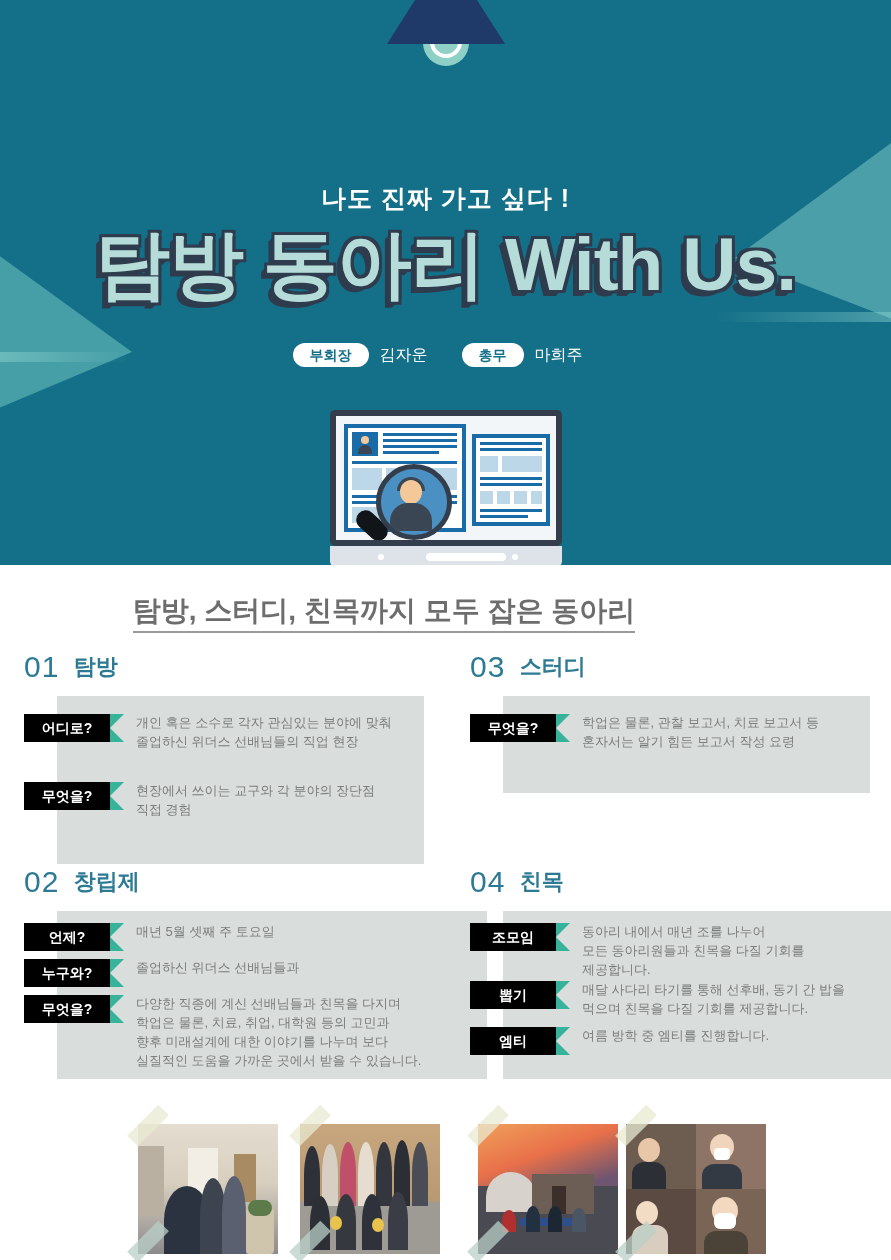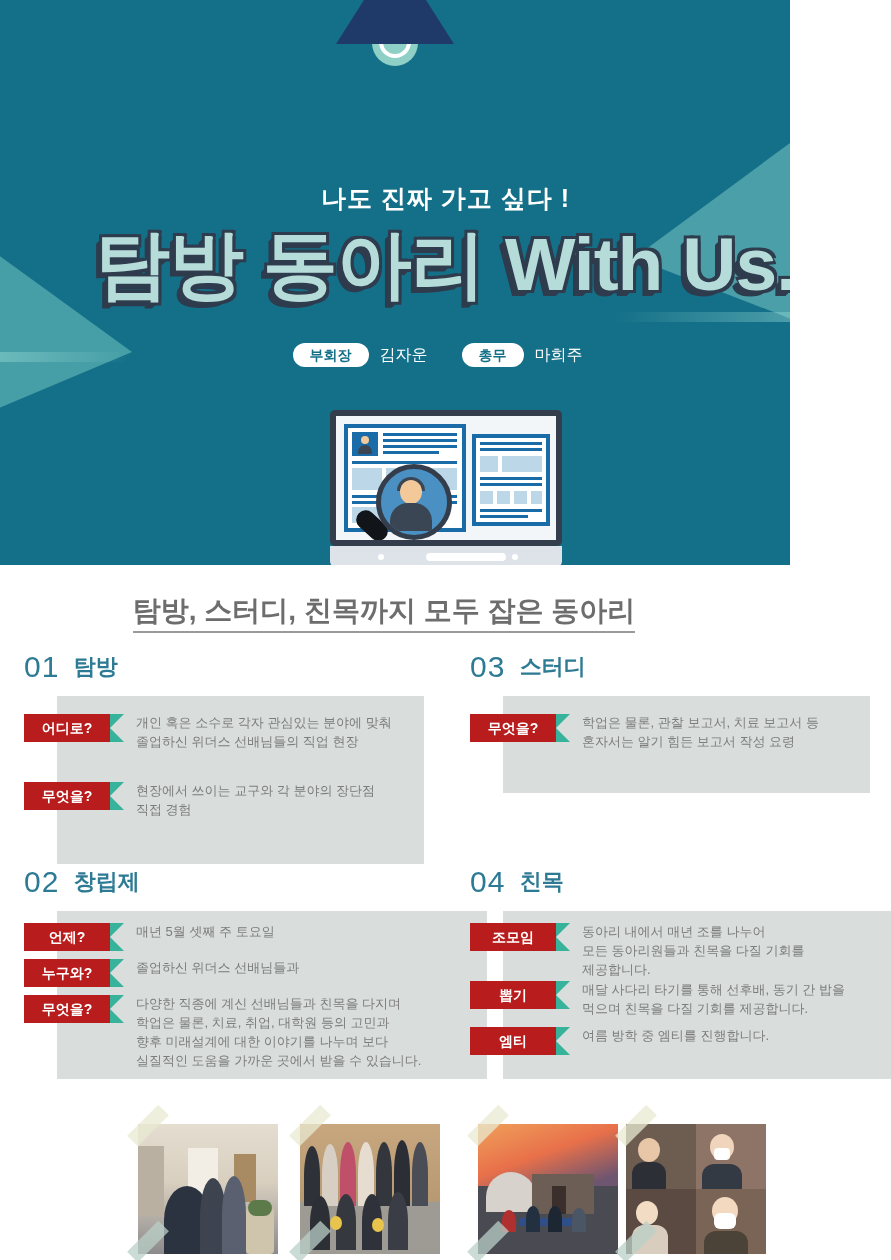--- a/index.html
+++ b/index.html
@@ -8,21 +8,21 @@
     width:891px;height:1260px;
     font-family:"Liberation Sans","DejaVu Sans",sans-serif;
     background:#ffffff;
     overflow:hidden;
     position:relative;
   }
   .poster{position:relative;width:891px;height:1260px;overflow:hidden;background:#ffffff;}
 
   
   .hero{
-    position:absolute;left:0;top:0;width:790px;height:565px;
+    position:absolute;left:0;top:0;width:891px;height:565px;
     background:#147088;
     overflow:hidden;
   }
   .tri-left{
     position:absolute;left:-6px;top:252px;width:0;height:0;
     border-top:100px solid transparent;
     border-bottom:58px solid transparent;
     border-left:138px solid #6fc5c0;
     opacity:.55;
     filter:blur(.2px);
@@ -142,21 +142,21 @@
   }
   .blk-title{
     color:#2d7a94;font-size:22px;font-weight:bold;
     display:inline-block;vertical-align:middle;margin-left:10px;
   }
   .panel{
     position:absolute;background:#d9dddc;
   }
   .row{position:absolute;display:flex;align-items:flex-start;}
   .tag{
-    position:relative;background:#b91c1c;color:#ffffff;
+    position:relative;background:#000000;color:#ffffff;
     font-size:14px;font-weight:bold;
     height:28px;line-height:28px;text-align:center;
     padding:0 8px;min-width:70px;
     flex:0 0 auto;
   }
   .tag:after{
     content:"";position:absolute;right:-14px;top:0;
     width:0;height:0;
     border-top:14px solid #36b39a;
     border-bottom:14px solid #36b39a;

